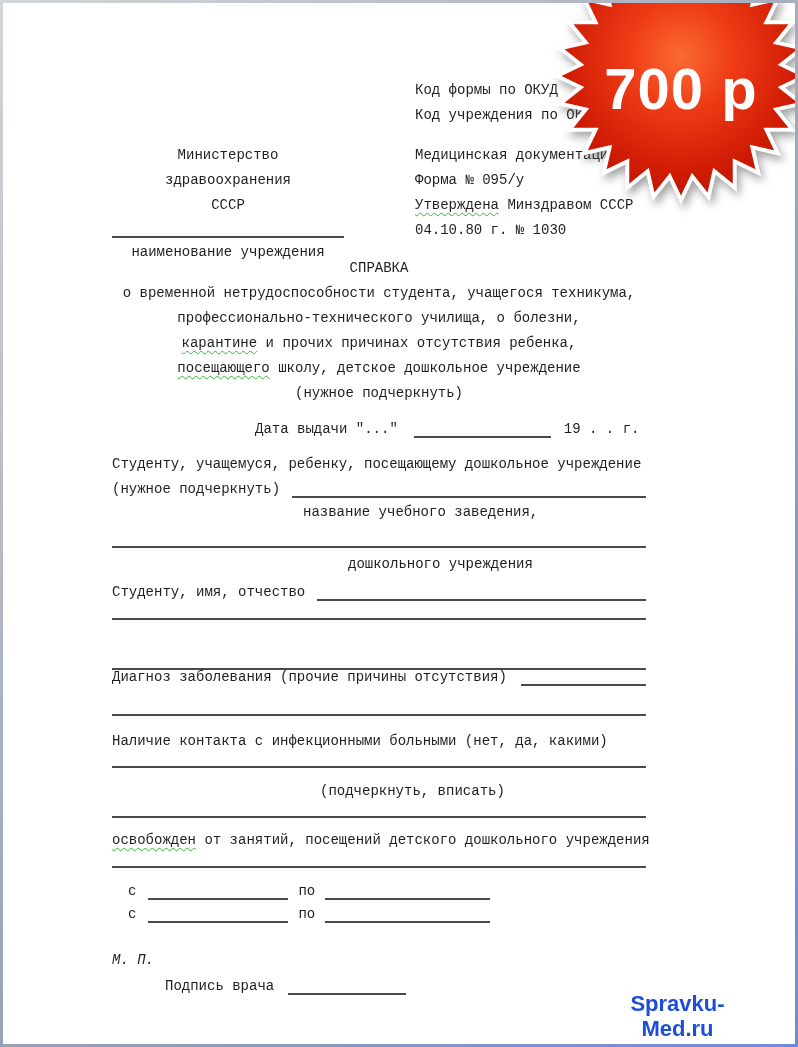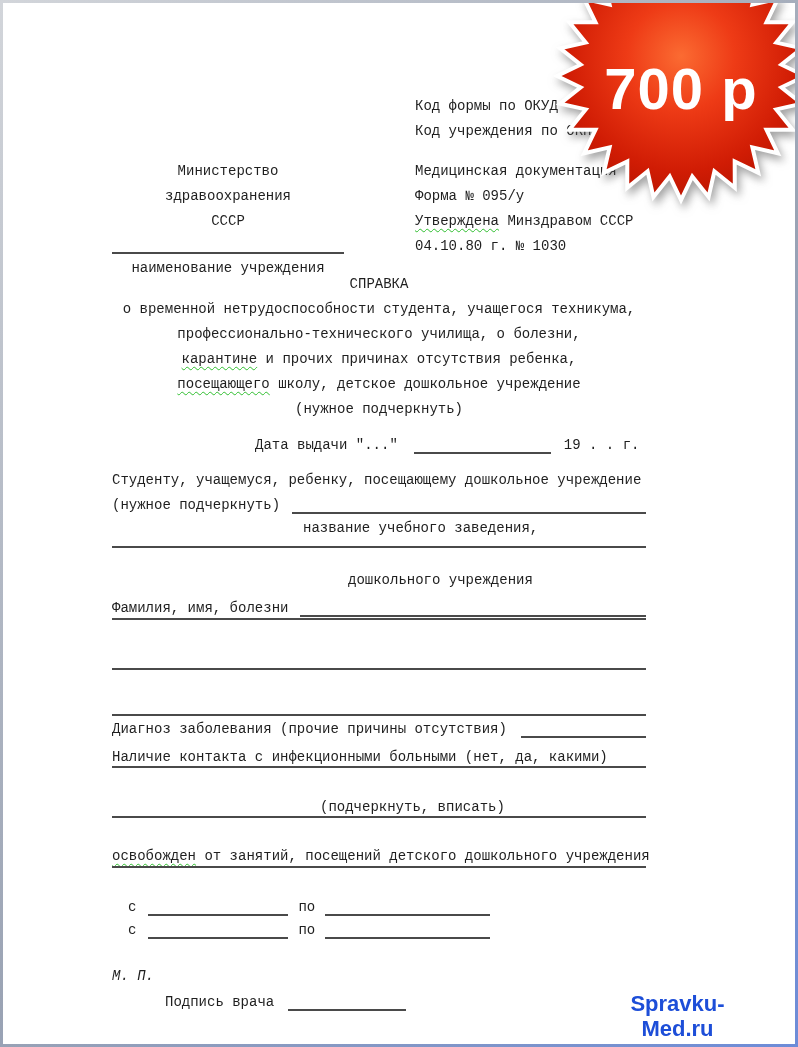--- a/index.html
+++ b/index.html
@@ -6,42 +6,42 @@
   .frame{
     width:798px;height:1047px;box-sizing:border-box;
     border:3px solid #aab2c2;
     border-image:linear-gradient(135deg,#d2d5da 0%,#9aa3b4 55%,#6d8cd8 100%) 1;
   }
   .page{
     position:relative;width:792px;height:1041px;background:#ffffff;overflow:hidden;
     font-family:"Liberation Mono","DejaVu Sans Mono",monospace;
     font-size:14px;line-height:25px;color:#1f1f1f;
   }
-  .abs{position:absolute;margin-top:16px;}
+  .abs{position:absolute;}
   .rule{position:absolute;left:109px;width:534px;height:2px;background:#4a4a4a;}
   .ul{display:inline-block;border-bottom:2px solid #4a4a4a;height:19px;vertical-align:top;}
   .flexrow{display:flex;align-items:flex-start;}
   .grow{flex:1;}
   .wavy{
     text-decoration:underline;text-decoration-style:wavy;
     text-decoration-color:#2fbe2f;text-decoration-thickness:1px;text-underline-offset:3px;
   }
   .codes{left:412px;top:75px;}
   .hdr-left{left:109px;top:140px;width:232px;text-align:center;}
   .hdr-rule{border-bottom:2px solid #4a4a4a;height:18px;margin-bottom:2px;}
   .hdr-right{left:412px;top:140px;}
   .title{left:109px;top:253px;width:534px;text-align:center;}
   .row-date{left:109px;top:414px;width:534px;padding-left:143px;box-sizing:border-box;}
   .row-student{left:109px;top:449px;}
   .row-note{left:109px;top:474px;width:534px;}
   .cap-school{left:300px;top:497px;}
   .cap-preschool{left:345px;top:549px;}
   .row-name{left:109px;top:577px;width:534px;}
   .row-birth{left:109px;top:628px;}
-  .row-diag{left:109px;top:698px;width:534px;}
+  .row-diag{left:109px;top:662px;width:534px;}
   .row-contact{left:109px;top:726px;}
   .cap-underline{left:317px;top:776px;}
   .row-released{left:109px;top:825px;}
   .row-period1{left:109px;top:876px;width:534px;padding-left:16px;box-sizing:border-box;}
   .row-period2{left:109px;top:899px;width:534px;padding-left:16px;box-sizing:border-box;}
   .row-stamp{left:109px;top:945px;font-style:italic;}
   .row-sign{left:109px;top:971px;padding-left:53px;text-align:center;}
   .badge{
     position:absolute;left:543px;top:-62px;width:270px;height:270px;z-index:5;
     filter:drop-shadow(3px 5px 4px rgba(90,90,90,.55));
@@ -102,21 +102,21 @@
       <span class="ul grow" style="margin-left:12px;"></span>
     </div>
 
     <div class="abs cap-school">название учебного заведения,</div>
 
     <div class="rule" style="top:543px;"></div>
 
     <div class="abs cap-preschool">дошкольного учреждения</div>
 
     <div class="abs row-name flexrow">
-      <span>Фамилия, имя, болезни</span>
+      <span>Студенту, имя, отчество</span>
       <span class="ul grow" style="margin-left:12px;"></span>
     </div>
 
     <div class="rule" style="top:615px;"></div>
 
 
     <div class="rule" style="top:665px;"></div>
 
     <div class="abs row-diag flexrow">
       <span>Диагноз заболевания (прочие причины отсутствия)</span>

